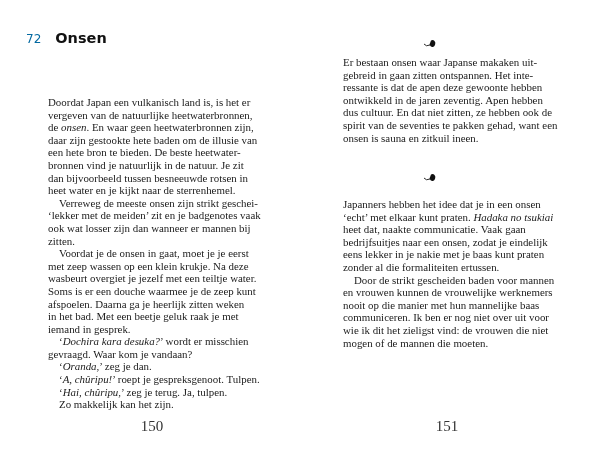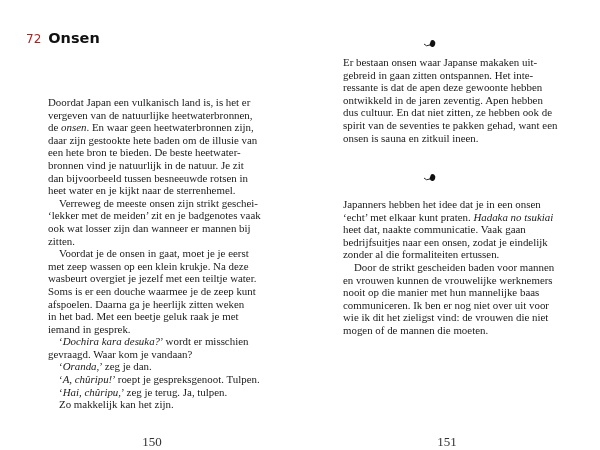--- a/index.html
+++ b/index.html
@@ -1,30 +1,30 @@
 <!DOCTYPE html>
 <html><head>
   <meta charset="utf-8">
   <style>
     html, body { margin: 0; padding: 0; background: #ffffff; }
     body { width: 600px; height: 450px; position: relative; overflow: hidden; font-family: "Liberation Serif", serif; color: #1a1a1a; }
     .page { position: absolute; top: 0; height: 450px; width: 300px; }
     .page.left { left: 0; }
     .page.right { left: 300px; }
     .header { position: absolute; left: 26px; top: 30px; display: flex; align-items: baseline; }
-    .chapnum { font-family: "DejaVu Sans", sans-serif; font-size: 12px; color: #b91c1c; margin-right: 7px; }
+    .chapnum { font-family: "DejaVu Sans", sans-serif; font-size: 12px; color: #0369a1; margin-right: 14px; }
     .chaptitle { font-family: "DejaVu Sans", sans-serif; font-weight: bold; font-size: 14.5px; color: #111; }
     .body { position: absolute; font-size: 10.9px; line-height: 12.6px; }
     .left .body { left: 48px; top: 56px; width: 212px; margin-top: 40px; }
     .right .body { left: 43px; top: 56px; width: 212px; }
     .line { white-space: nowrap; display: block; height: 12.6px; }
     .ind { padding-left: 11px; }
     i { font-style: italic; }
     .ornament { position: absolute; width: 14px; height: 10px; }
-    .pagenum { position: absolute; top: 434px; font-size: 13px; color: #333; width: 40px; text-align: center; }
+    .pagenum { position: absolute; top: 418px; font-size: 15px; color: #333; width: 40px; text-align: center; }
     .left .pagenum { left: 132px; }
     .right .pagenum { left: 127px; }
   </style>
 </head>
 <body>
 
 <div class="page left">
   <div class="header">
     <span class="chapnum">72</span>
     <span class="chaptitle">Onsen</span>
@@ -75,20 +75,21 @@
     </div>
   <svg class="ornament" style="left:123px; top:173px;" viewBox="0 0 14 10">
     <path d="M1 5 Q3 8 7 6" stroke="#111" stroke-width="0.9" fill="none"></path>
     <path d="M6.5 5.5 L8 1.5 Q10 0.5 11.5 2 Q13 3.5 12 6 Q11 8.5 9 8 Q7.5 7.5 6.5 5.5 Z" fill="#111"></path>
   </svg>
   <div class="body" id="right-body2" style="top:198px;">
       <span class="line">Japanners hebben het idee dat je in een onsen</span>
       <span class="line">‘echt’ met elkaar kunt praten. <i>Hadaka no tsukiai</i></span>
       <span class="line">heet dat, naakte communicatie. Vaak gaan</span>
       <span class="line">bedrijfsuitjes naar een onsen, zodat je eindelijk</span>
+      <span class="line">eens lekker in je nakie met je baas kunt praten</span>
       <span class="line">zonder al die formaliteiten ertussen.</span>
       <span class="line ind">Door de strikt gescheiden baden voor mannen</span>
       <span class="line">en vrouwen kunnen de vrouwelijke werknemers</span>
       <span class="line">nooit op die manier met hun mannelijke baas</span>
       <span class="line">communiceren. Ik ben er nog niet over uit voor</span>
       <span class="line">wie ik dit het zieligst vind: de vrouwen die niet</span>
       <span class="line">mogen of de mannen die moeten.</span>
     </div>
   <div class="pagenum">151</div>
 </div>

